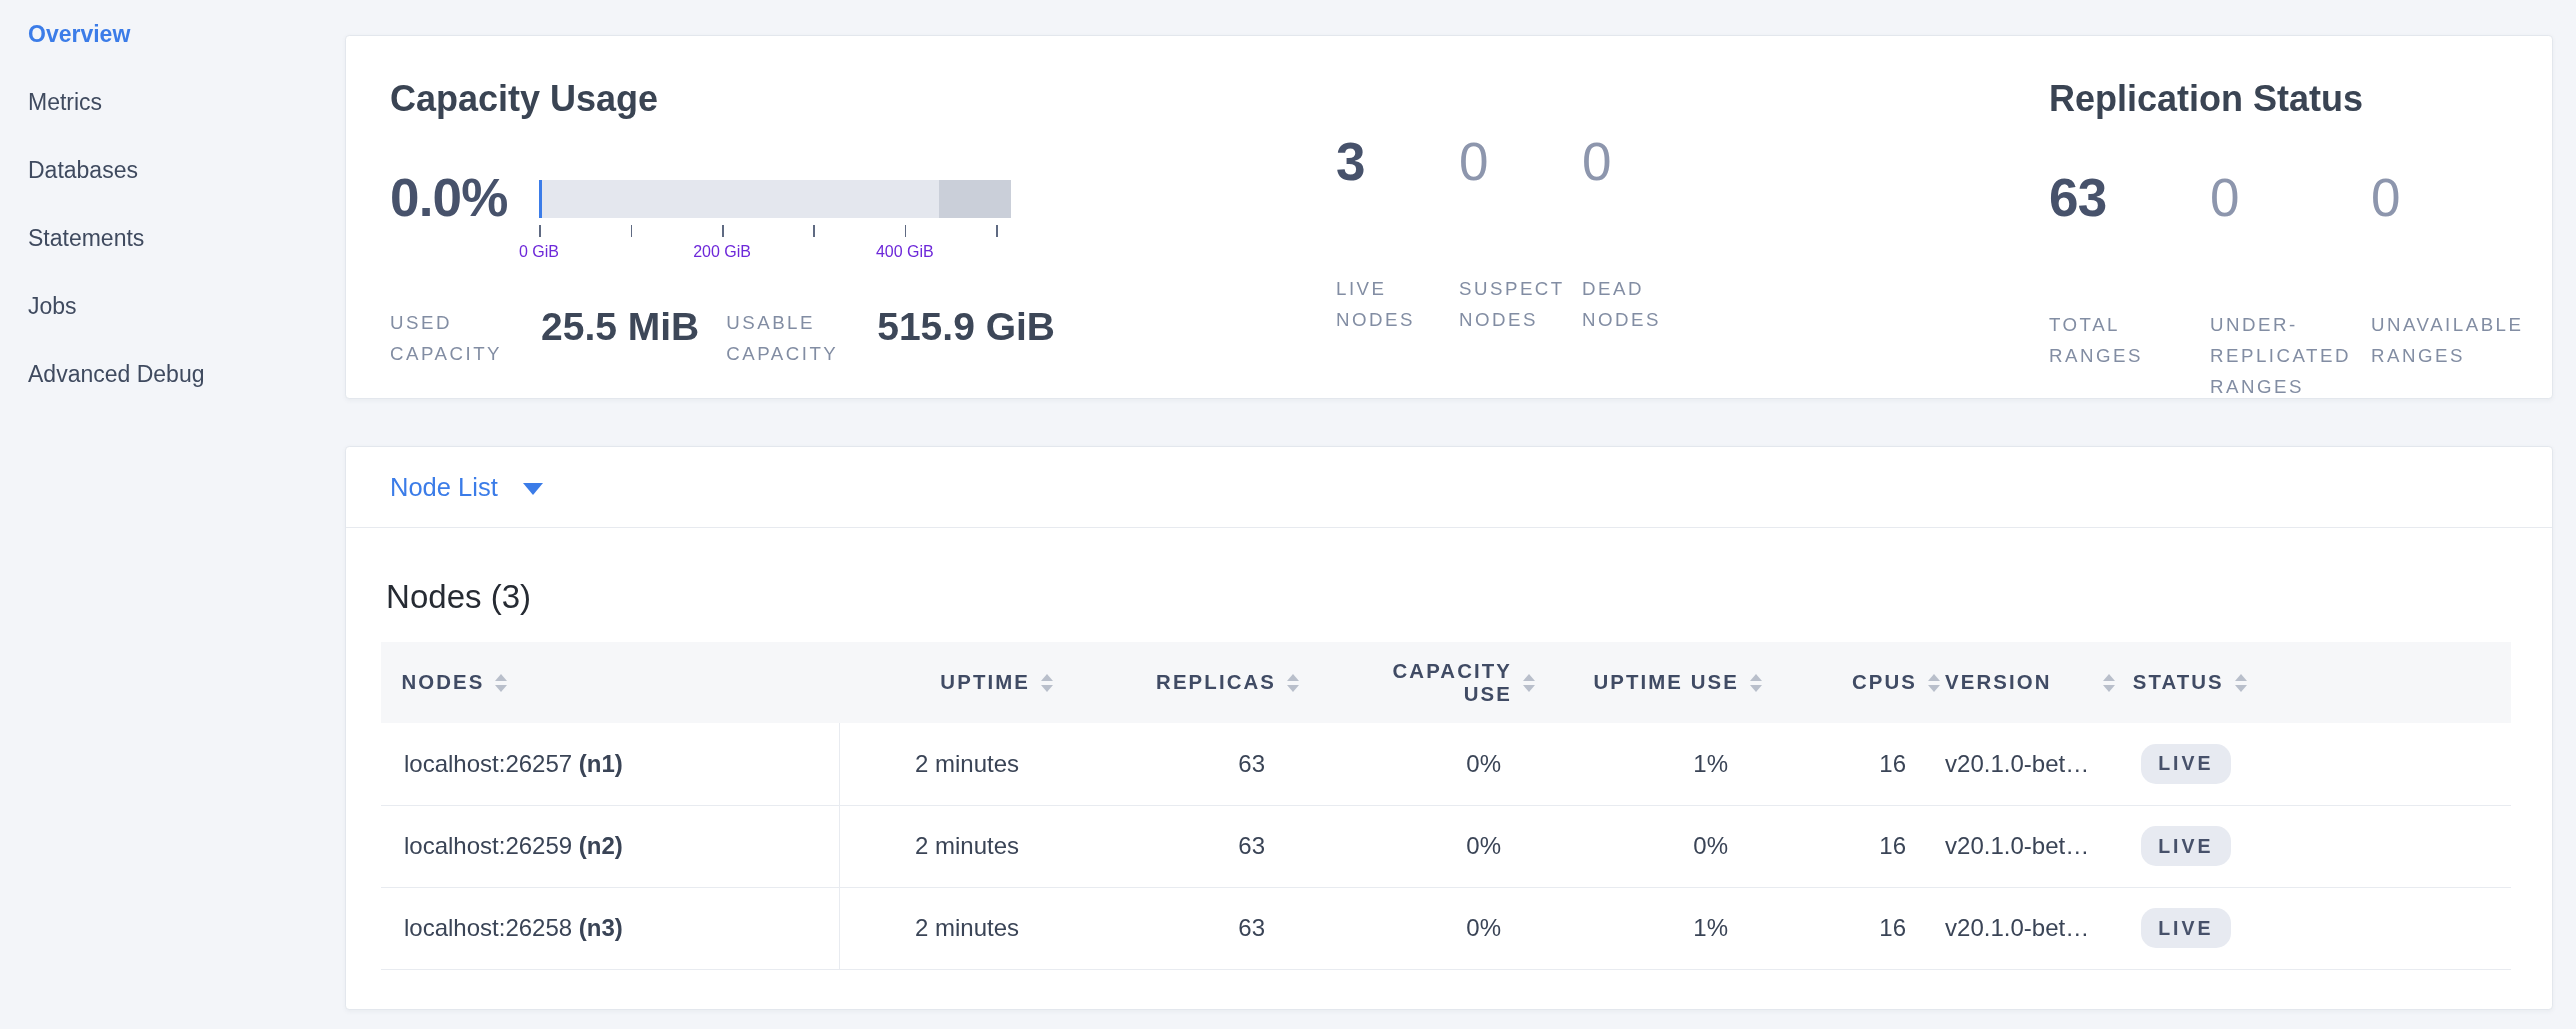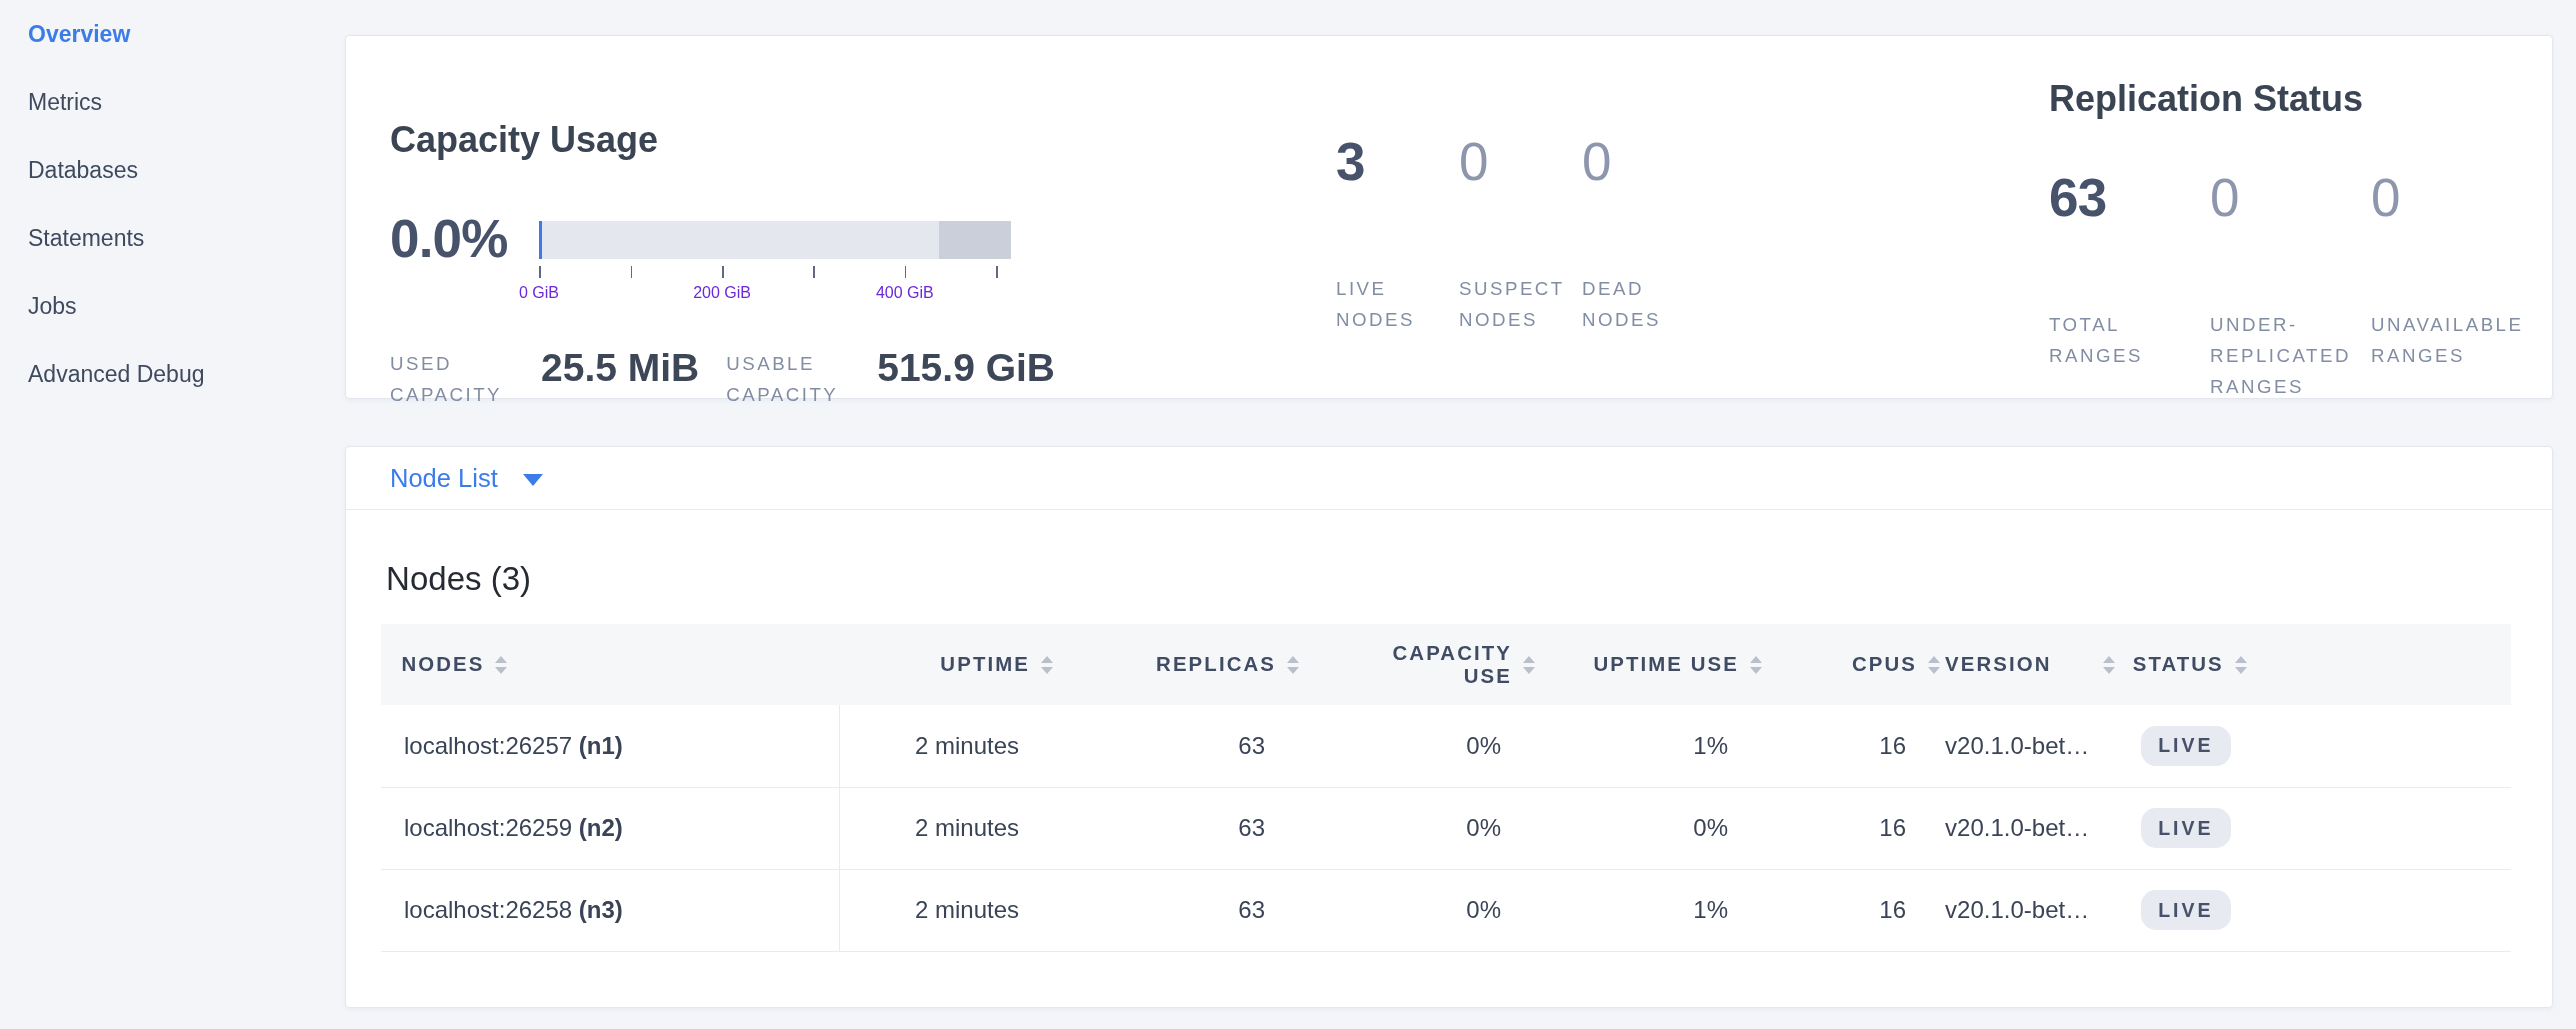--- a/index.html
+++ b/index.html
@@ -24,21 +24,21 @@
   .main { position:absolute; left:345px; top:35px; width:2208px; }
   .card {
     background:#ffffff; border:0.8px solid #e3e7ed; border-radius:4.2px;
     box-shadow:0 1.7px 4.2px rgba(60,70,90,0.05);
   }
 
   
   .summary-card { height:364px; display:flex; padding:45px 0 0 44px; }
   .section-title { font-size:36px; font-weight:700; color:#3a4453; line-height:1; }
 
-  .sec-capacity { width:946px;margin-top:41px; }
+  .sec-capacity { width:946px; }
   .cap-row { display:flex; margin-top:51px; }
   .big-num {
     font-size:53px; font-weight:600; color:#47526b; line-height:1; letter-spacing:-0.8px;
   }
   .cap-row .big-num { width:149px; padding-top:3.4px; }
   .bar-block { width:472px; margin-top:12px; }
   .bar { position:relative; height:38px; background:#e4e7ee; }
   .bar-dark { position:absolute; top:0; right:0; width:15.2%; height:100%; background:#cacfd9; }
   .bar-used { position:absolute; top:0; left:0; width:3.4px; height:100%; background:#3b7ce8; }
   .axis { position:relative; height:13.6px; margin-top:6.8px; }
@@ -61,21 +61,21 @@
   .stat-col .big-num { padding-top:3.4px; }
   .stat-col .stat-label { display:block; margin-top:85px; }
   .sec-nodes .stat-col { width:123px; }
   .sec-replication { flex:1; }
   .sec-replication .stat-col { width:161px; }
   .big-num.muted { color:#8d96ad; font-weight:500; }
 
   
   .nodes-card { margin-top:47px; min-height:562px; }
   .dropdown-row {
-    height:63px; display:flex; align-items:center; padding-left:44px;
+    height:81px; display:flex; align-items:center; padding-left:44px;
     border-bottom:1.7px solid #e7eaef; cursor:pointer;
   }
   .dropdown-label { font-size:25.5px; font-weight:500; color:#3b7ce8; }
   .caret-down {
     width:0; height:0; margin-left:25.5px; margin-top:3.4px;
     border-left:10.2px solid transparent; border-right:10.2px solid transparent;
     border-top:12px solid #3b7ce8;
   }
   .nodes-body { padding:0 43px 39px 35px; }
   .nodes-title { font-size:33px; font-weight:400; color:#262b33; margin:49px 0 0 5.1px; line-height:1.2; }

